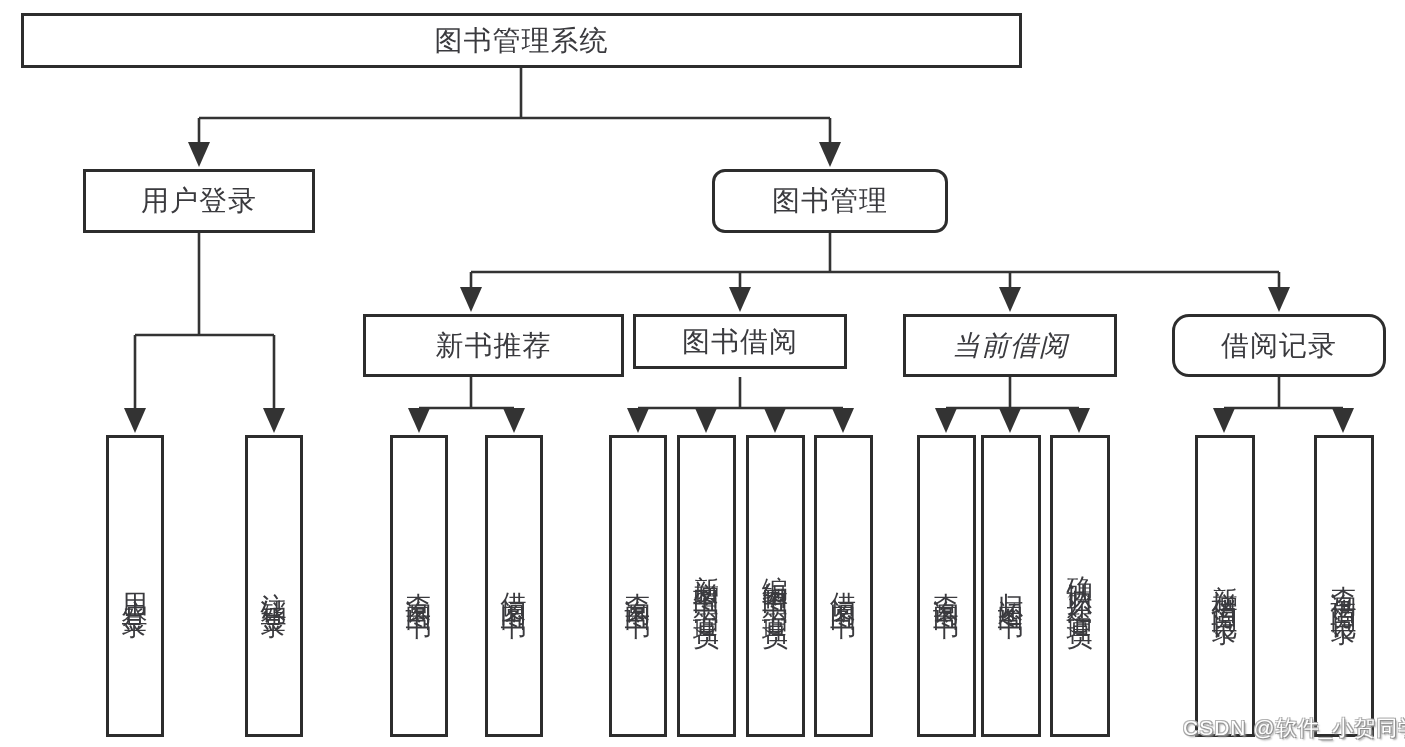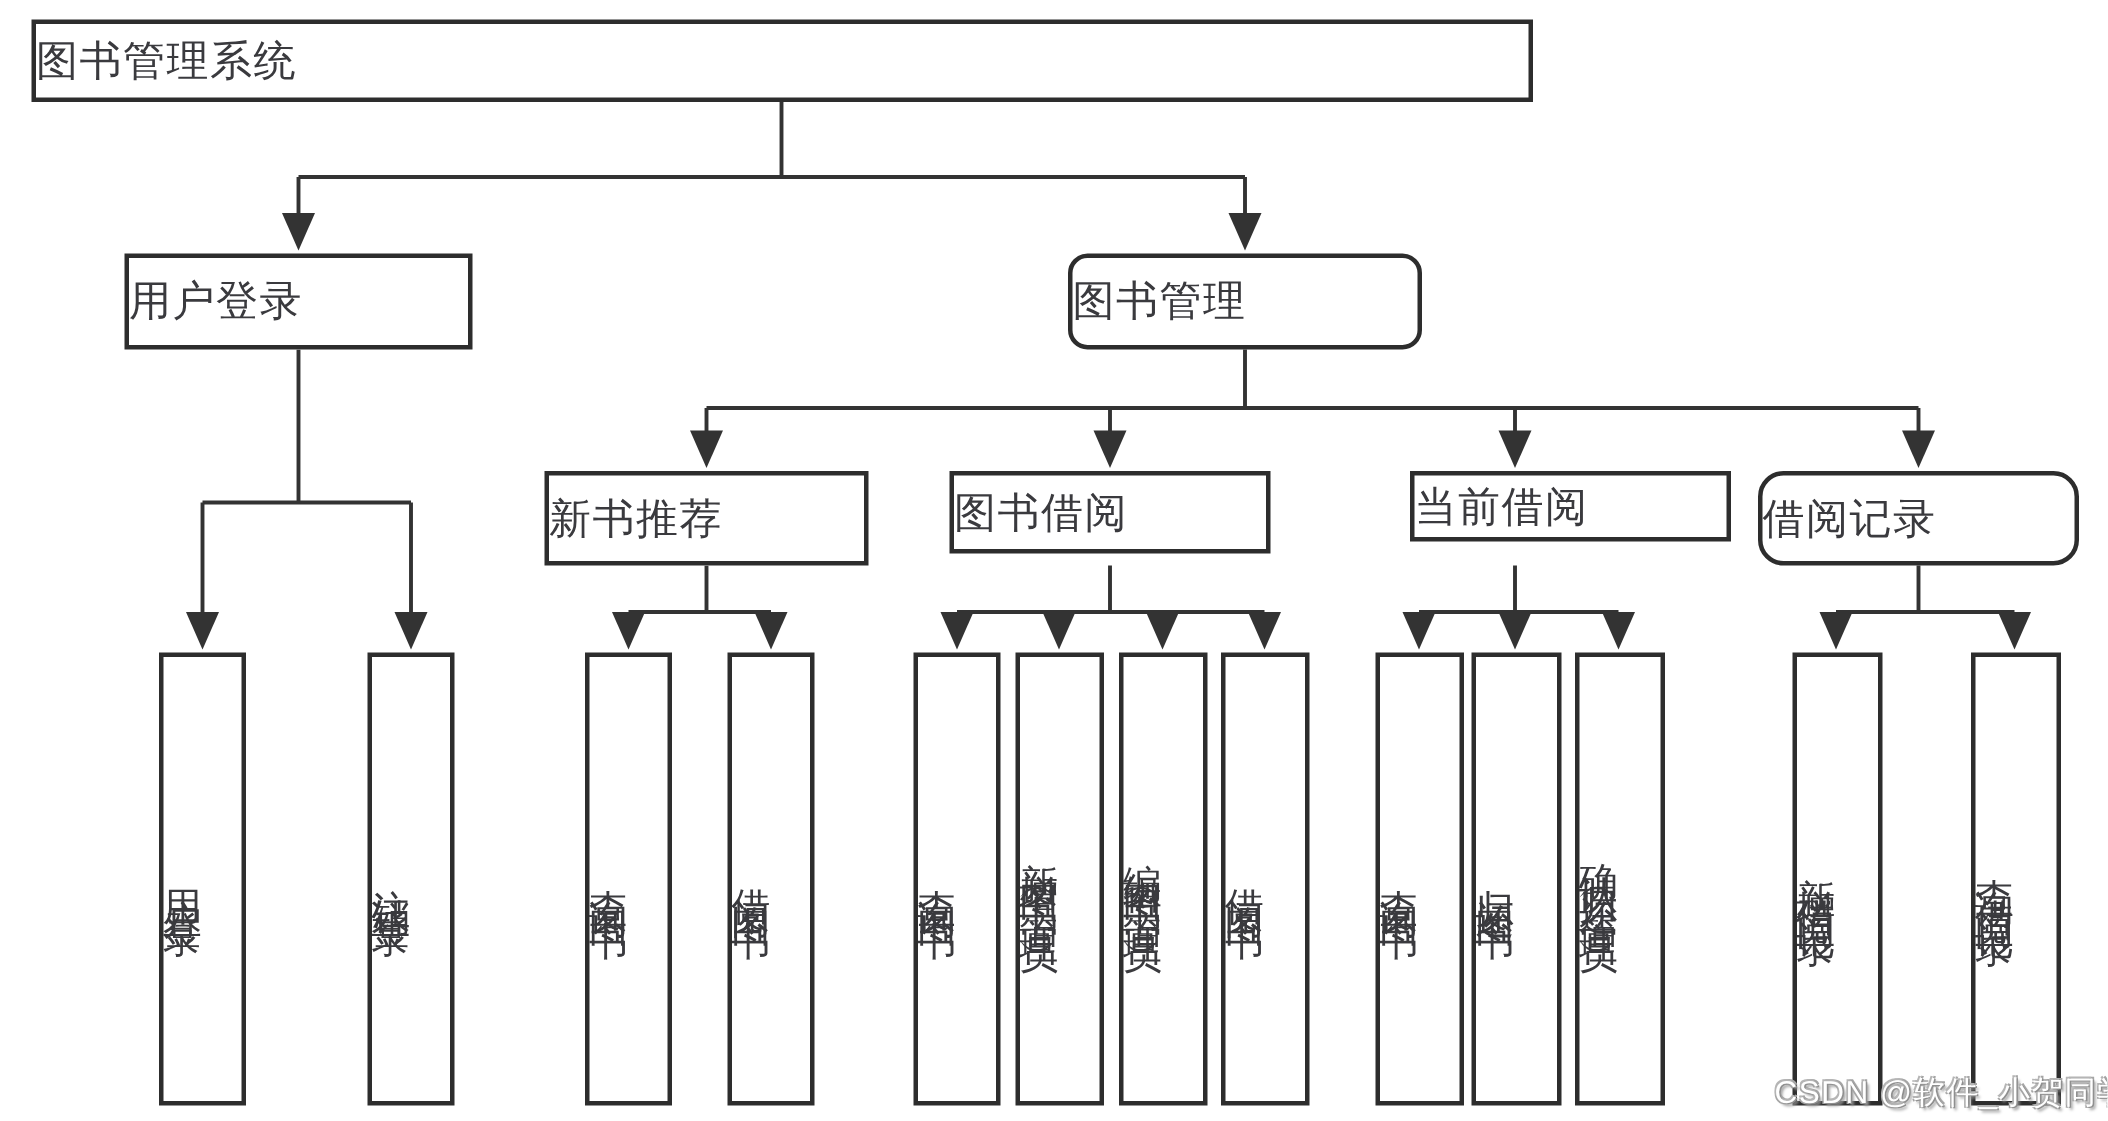--- a/index.html
+++ b/index.html
@@ -9,21 +9,21 @@
     background:#ffffff;
     font-family:"Liberation Sans",sans-serif;
     overflow:hidden;
   }
   .connector-layer{position:absolute;left:0;top:0;width:1405px;height:747px;z-index:1;}
   .box{
     position:absolute;
     box-sizing:border-box;
     background:#ffffff;
     border:3px solid #2d2d2d;
-    display:flex;align-items:center;justify-content:flex-start;
+    display:flex;align-items:center;justify-content:center;
     color:#3a3a3e;
     z-index:2;
   }
   .hlabel{font-size:28px;letter-spacing:1px;white-space:nowrap;}
   .leaf .vlabel{
     writing-mode:vertical-rl;
     text-orientation:mixed;
     font-size:26px;
     letter-spacing:7px;
     line-height:1;
@@ -104,27 +104,27 @@
     <span class="hlabel">图书管理系统</span>
   </div>
 
   <div class="box" style="left:83px;top:169px;width:232px;height:64px;">
     <span class="hlabel">用户登录</span>
   </div>
   <div class="box" style="left:712px;top:169px;width:236px;height:64px;border-radius:13px;">
     <span class="hlabel">图书管理</span>
   </div>
 
-  <div class="box" style="left:363px;top:314px;width:216px;height:63px;">
+  <div class="box" style="left:363px;top:314px;width:261px;height:63px;">
     <span class="hlabel">新书推荐</span>
   </div>
   <div class="box" style="left:633px;top:314px;width:214px;height:55px;">
     <span class="hlabel">图书借阅</span>
   </div>
-  <div class="box" style="left:940px;top:314px;width:214px;height:47px;">
+  <div class="box" style="left:903px;top:314px;width:214px;height:63px;font-style:italic;">
     <span class="hlabel">当前借阅</span>
   </div>
   <div class="box" style="left:1172px;top:314px;width:214px;height:63px;border-radius:17px;">
     <span class="hlabel">借阅记录</span>
   </div>
 
   <div class="box leaf" style="left:106px;top:435px;width:58px;height:302px;">
     <span class="vlabel">用户登录</span>
   </div>
   <div class="box leaf" style="left:245px;top:435px;width:58px;height:302px;">

